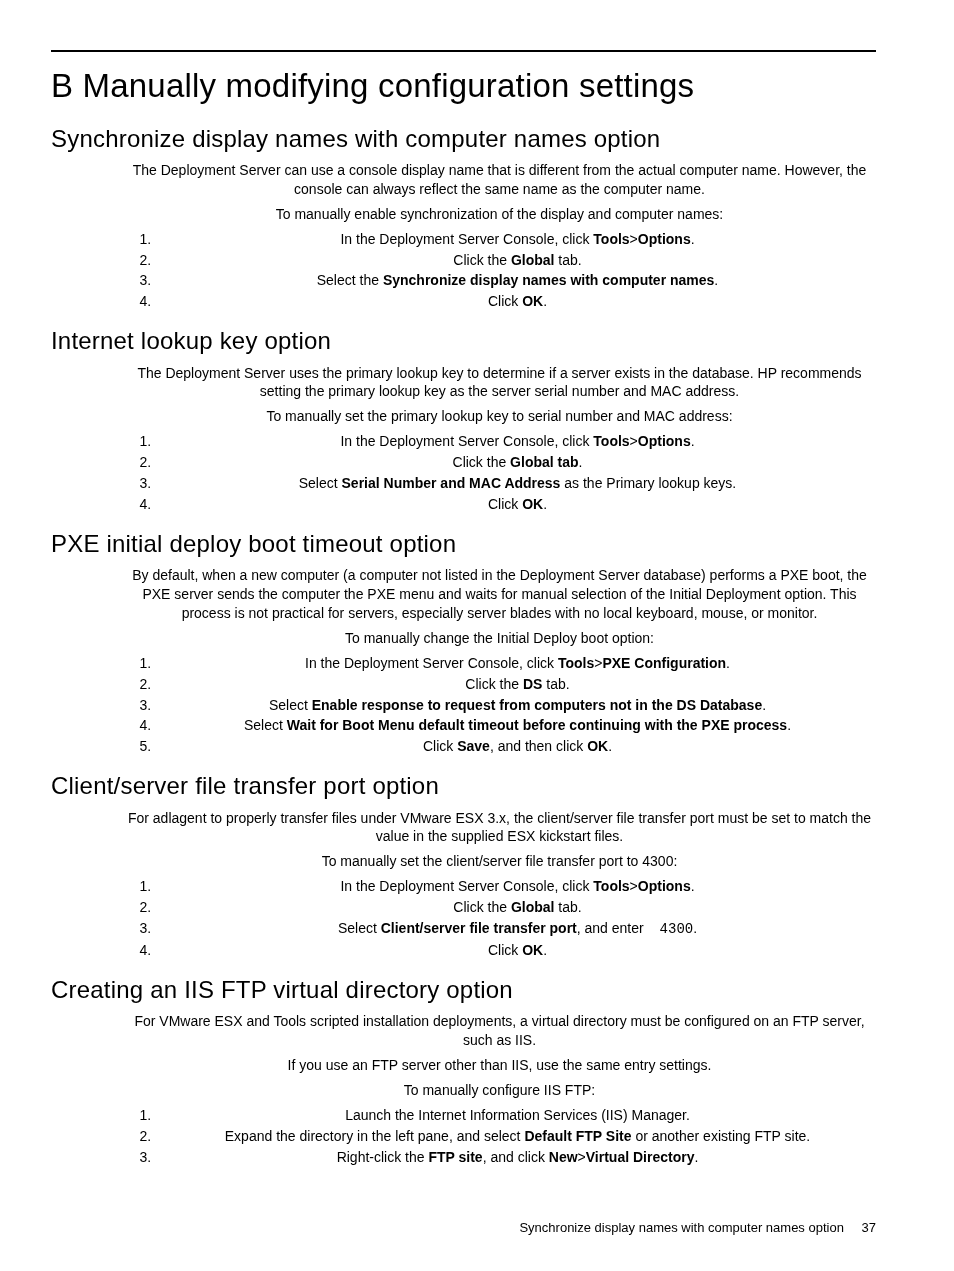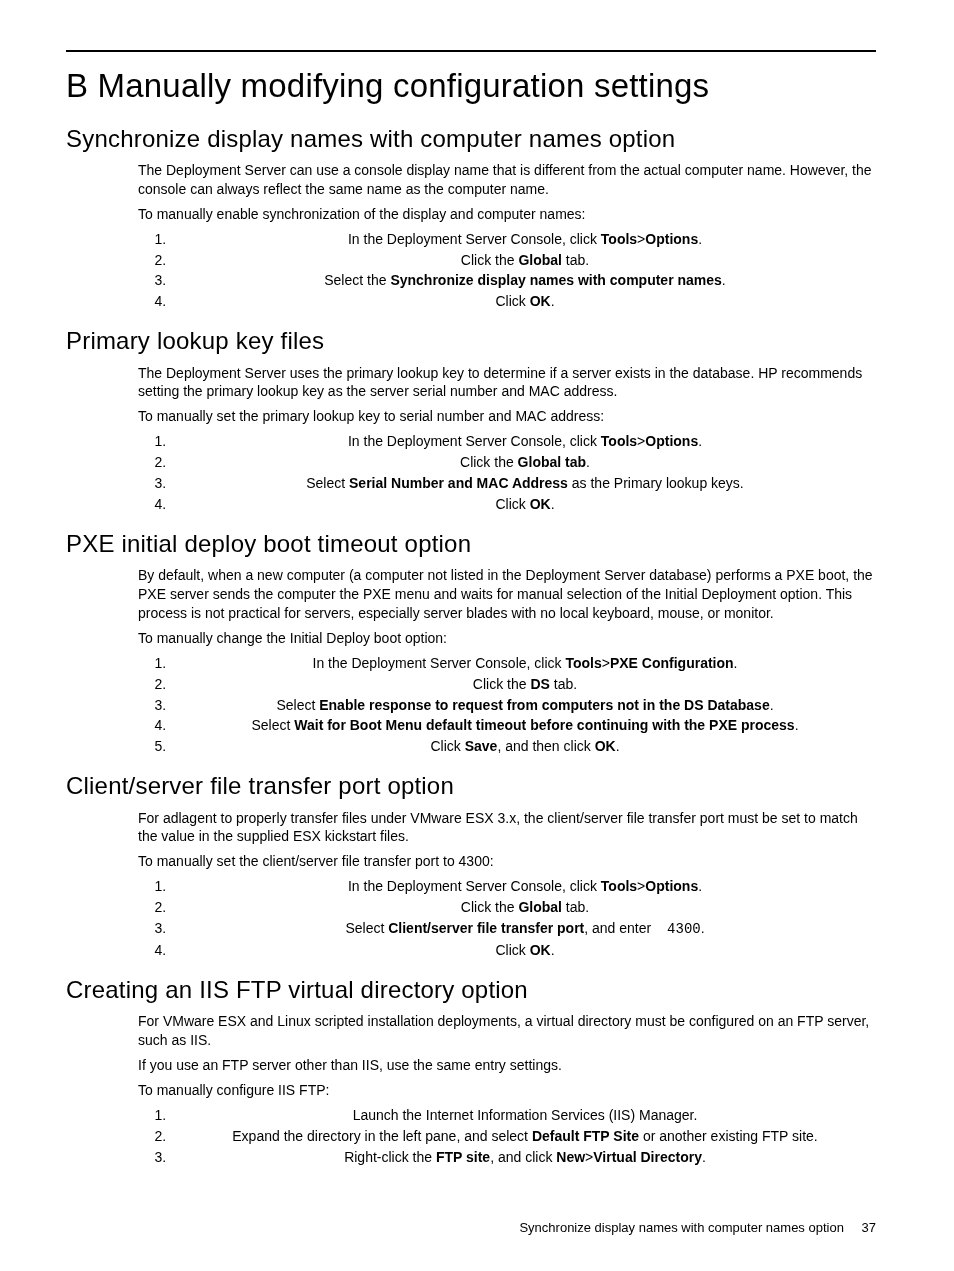--- a/index.html
+++ b/index.html
@@ -8,21 +8,21 @@
     padding: 0;
     background: #fff;
     color: #000;
     font-size: 14px;
     line-height: 1.35;
   }
   .page {
     width: 954px;
     height: 1271px;
     box-sizing: border-box;
-    padding: 50px 78px 20px 66px;
+    padding: 50px 78px 20px 51px;
     position: relative;
   }
   .top-rule {
     border-top: 2px solid #000;
     margin-bottom: 12px;
   }
   h1 {
     font-family: "Futura", "Trebuchet MS", Arial, sans-serif;
     font-weight: 300;
     font-size: 33px;
@@ -34,20 +34,21 @@
     font-weight: 300;
     font-size: 24px;
     margin: 14px 0 6px 0;
     letter-spacing: 0.2px;
   }
   .body-block {
     margin-left: 72px;
   }
   p {
     margin: 4px 0 6px 0;
+    text-align: center;
   }
   ol {
     margin: 4px 0 8px 0;
     padding-left: 32px;
   }
   ol li {
     padding-left: 4px;
     margin: 2px 0;
     text-align: center;
   }
@@ -76,21 +77,21 @@
     <p>The Deployment Server can use a console display name that is different from the actual computer name. However, the console can always reflect the same name as the computer name.</p>
     <p>To manually enable synchronization of the display and computer names:</p>
     <ol>
       <li><span>In the Deployment Server Console, click </span><b>Tools</b><span>&gt;</span><b>Options</b><span>.</span></li>
       <li><span>Click the </span><b>Global</b><span> tab.</span></li>
       <li><span>Select the </span><b>Synchronize display names with computer names</b><span>.</span></li>
       <li><span>Click </span><b>OK</b><span>.</span></li>
     </ol>
   </div>
 
-  <h2>Primary lookup key files</h2>
+  <h2>Internet lookup key option</h2>
   <div class="body-block">
     <p>The Deployment Server uses the primary lookup key to determine if a server exists in the database. HP recommends setting the primary lookup key as the server serial number and MAC address.</p>
     <p>To manually set the primary lookup key to serial number and MAC address:</p>
     <ol>
       <li><span>In the Deployment Server Console, click </span><b>Tools</b><span>&gt;</span><b>Options</b><span>.</span></li>
       <li><span>Click the </span><b>Global tab</b><span>.</span></li>
       <li><span>Select </span><b>Serial Number and MAC Address</b><span> as the Primary lookup keys.</span></li>
       <li><span>Click </span><b>OK</b><span>.</span></li>
     </ol>
   </div>
@@ -115,21 +116,21 @@
     <ol>
       <li><span>In the Deployment Server Console, click </span><b>Tools</b><span>&gt;</span><b>Options</b><span>.</span></li>
       <li><span>Click the </span><b>Global</b><span> tab.</span></li>
       <li><span>Select </span><b>Client/server file transfer port</b><span>, and enter </span><span class="mono">4300</span><span>.</span></li>
       <li><span>Click </span><b>OK</b><span>.</span></li>
     </ol>
   </div>
 
   <h2>Creating an IIS FTP virtual directory option</h2>
   <div class="body-block">
-    <p>For VMware ESX and Linux scripted installation deployments, a virtual directory must be configured on an FTP server, such as IIS.</p>
+    <p>For VMware ESX and Tools scripted installation deployments, a virtual directory must be configured on an FTP server, such as IIS.</p>
     <p>If you use an FTP server other than IIS, use the same entry settings.</p>
     <p>To manually configure IIS FTP:</p>
     <ol>
       <li><span>Launch the Internet Information Services (IIS) Manager.</span></li>
       <li><span>Expand the directory in the left pane, and select </span><b>Default FTP Site</b><span> or another existing FTP site.</span></li>
       <li><span>Right-click the </span><b>FTP site</b><span>, and click </span><b>New</b><span>&gt;</span><b>Virtual Directory</b><span>.</span></li>
     </ol>
   </div>
 
   <div class="footer">

